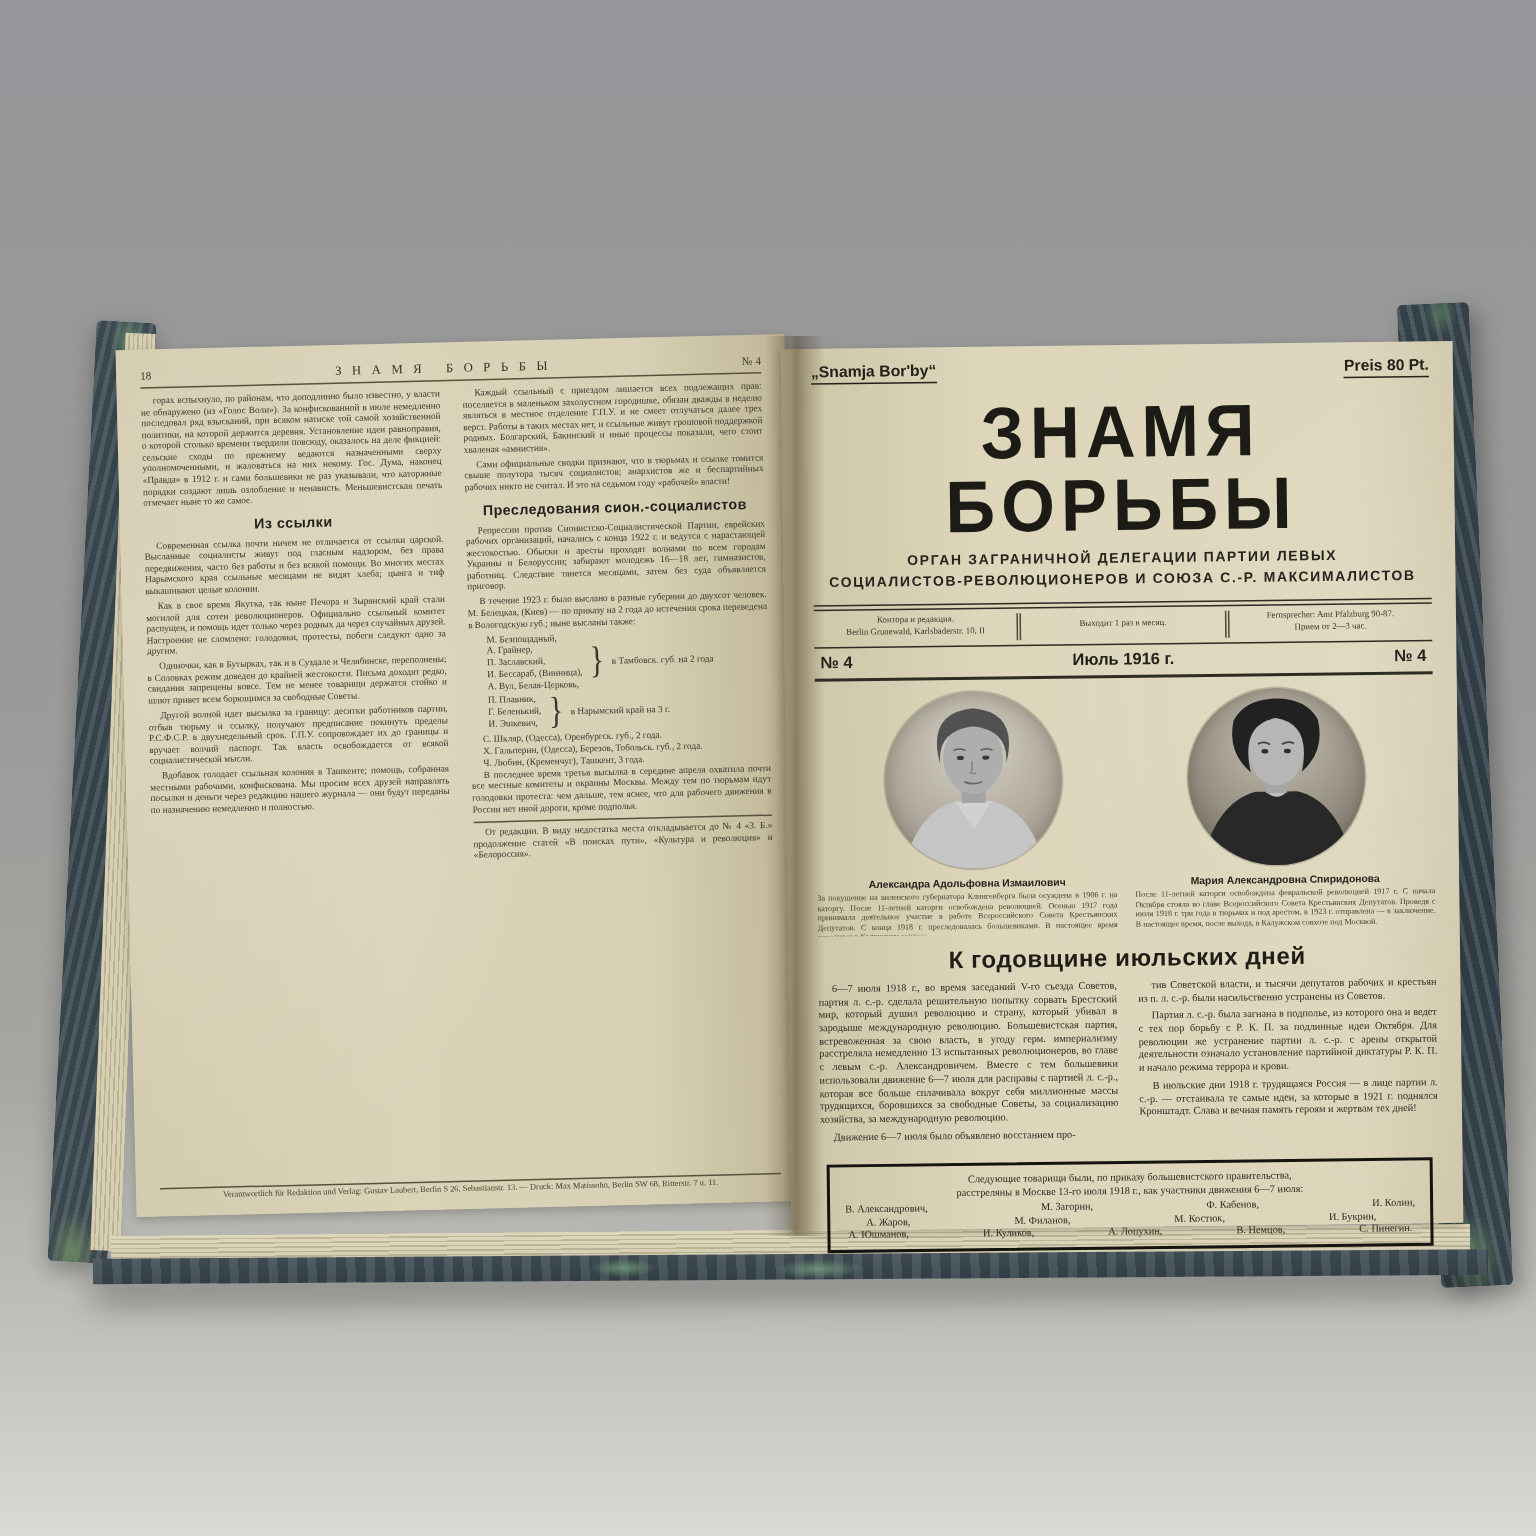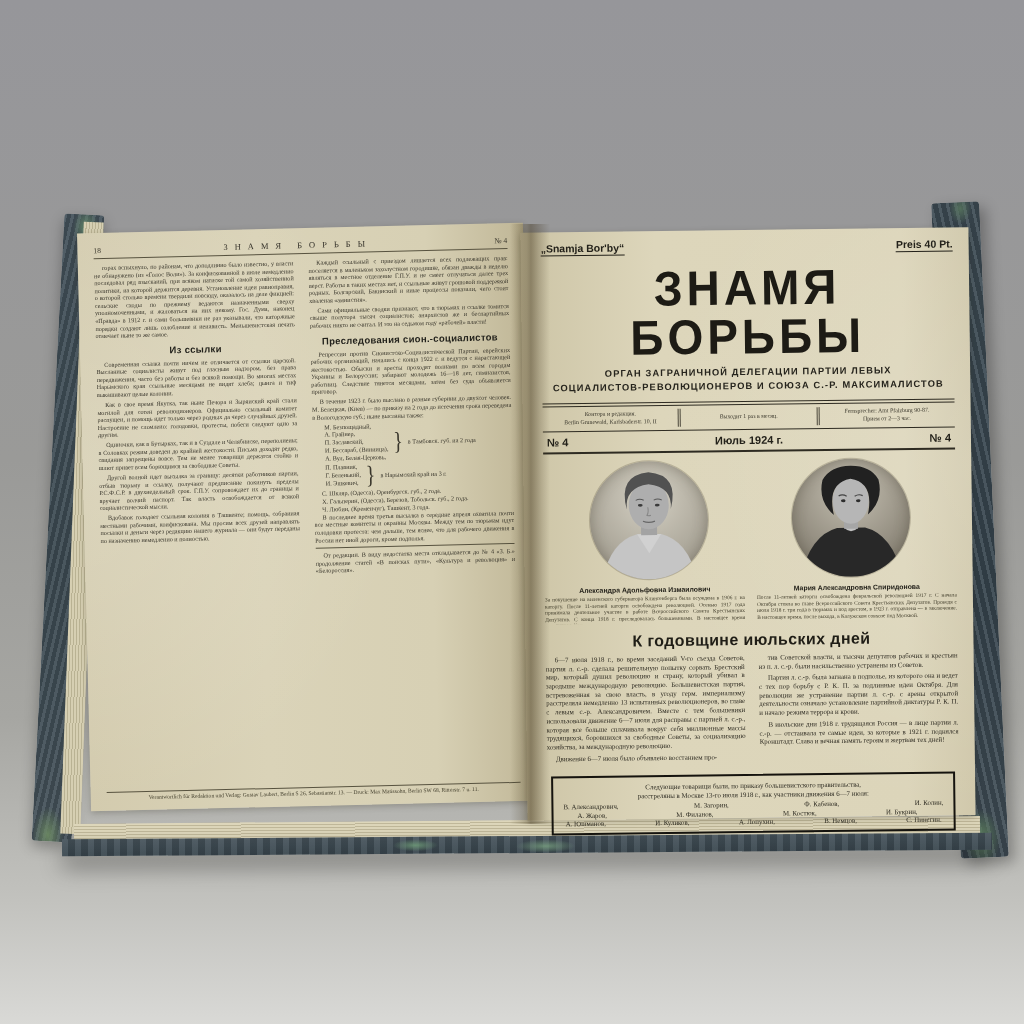--- a/index.html
+++ b/index.html
@@ -169,21 +169,21 @@
           </div>
         </div>
         <div class="imprint">Verantwortlich für Redaktion und Verlag: Gustav Laubert, Berlin S 26, Sebastianstr. 13. — Druck: Max Matissohn, Berlin SW 68, Ritterstr. 7 u. 11.</div>
       </div>
     </div>
 
     <div class="page page-right">
       <div class="rp-inner">
         <div class="mast-top">
           <span>„Snamja Bor'by“</span>
-          <span>Preis 40 Pt.</span>
+          <span>Preis 80 Pt.</span>
         </div>
         <div class="mast-title">ЗНАМЯ БОРЬБЫ</div>
         <div class="mast-sub">ОРГАН ЗАГРАНИЧНОЙ ДЕЛЕГАЦИИ ПАРТИИ ЛЕВЫХ</div>
         <div class="mast-sub">СОЦИАЛИСТОВ-РЕВОЛЮЦИОНЕРОВ И СОЮЗА С.-Р. МАКСИМАЛИСТОВ</div>
         <div class="drule"></div>
         <div class="inforow">
           <div class="cell">
             <div>Контора и редакция.</div>
             <div>Berlin Grunewald, Karlsbaderstr. 10, II</div>
           </div>
@@ -191,21 +191,21 @@
             <div>Выходит 1 раз в месяц.</div>
           </div>
           <div class="cell">
             <div>Fernsprecher: Amt Pfalzburg 90-87.</div>
             <div>Прием от 2—3 час.</div>
           </div>
         </div>
         <div class="rule"></div>
         <div class="daterow">
           <span>№ 4</span>
-          <span>Июль 1924 г.</span>
+          <span>Июль 1916 г.</span>
           <span>№ 4</span>
         </div>
         <div class="rule"></div>
 
         <div class="photos">
           <div class="portrait" style="background:radial-gradient(circle at 50% 32%, #d3cfc2, #a6a194 72%, #8f8a7e);">
             <svg width="118" height="118" viewBox="0 0 118 118">
               <path d="M12,118 Q20,80 47,73 L71,73 Q98,80 106,118 Z" fill="#ccc8ba"></path>
               <path d="M47,73 L59,92 L71,73 Z" fill="#d8d4c7"></path>
               <rect x="51" y="56" width="16" height="18" fill="#ada491"></rect>

